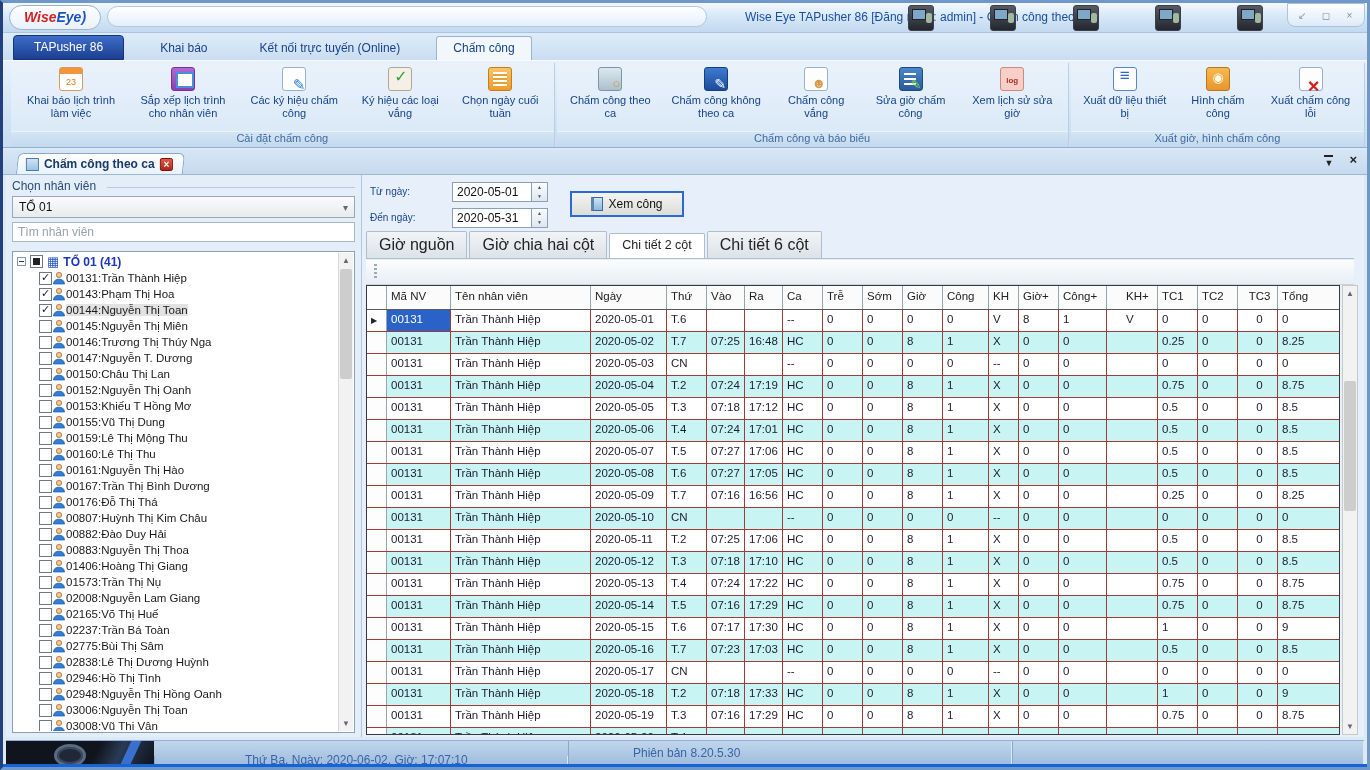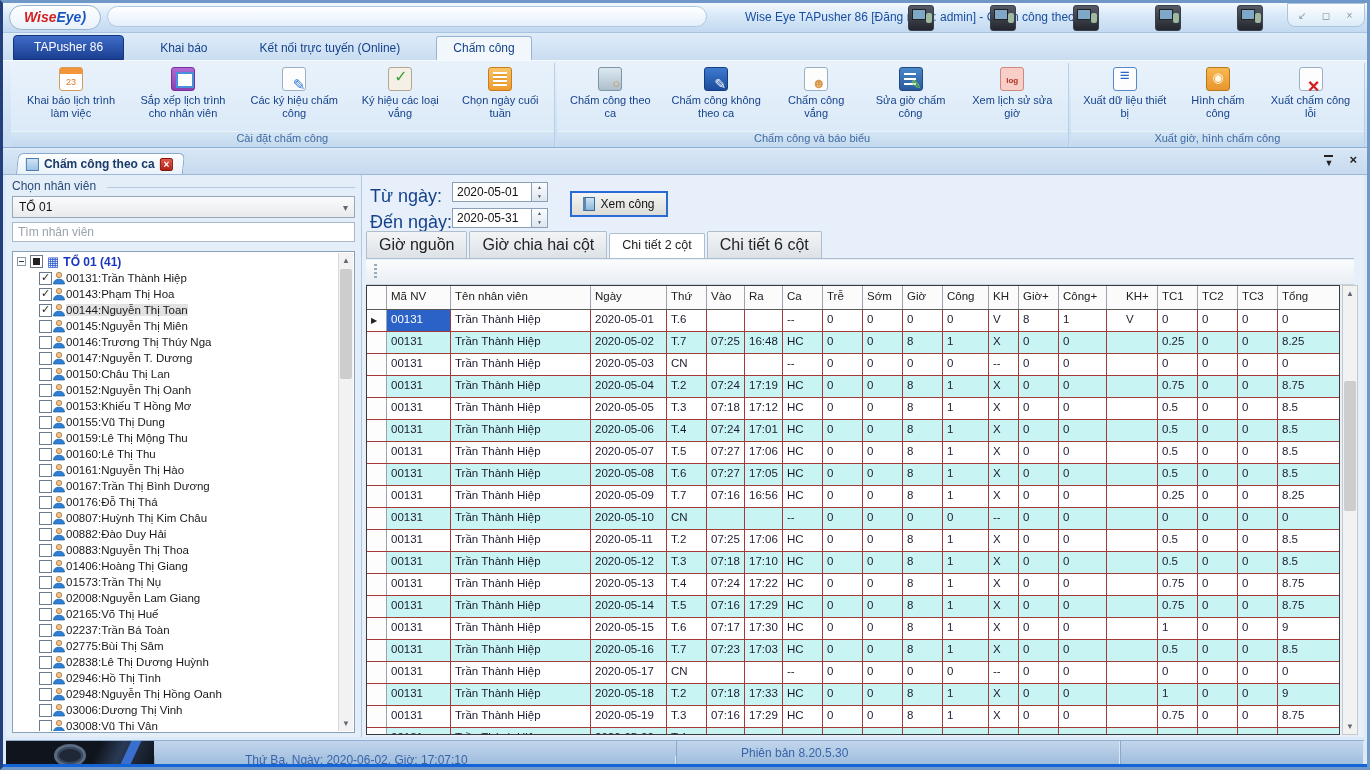--- a/index.html
+++ b/index.html
@@ -98,24 +98,24 @@
   .tree-item[data-state="checked"] .cb::after { content:"✓"; position:absolute; left:1px; top:-2px; font-size:11px; color:#222; font-weight:bold; }
   .tree-item .lbl[data-sel="true"] { background:#e2e2e2; }
   .tree-scroll { position:absolute; right:1px; top:1px; bottom:1px; width:15px; background:#f2f2f2; border-left:1px solid #d8d8d8; }
   .tree-scroll .up,.tree-scroll .dn { position:absolute; left:0; right:0; height:15px; color:#667; font-size:8px; text-align:center; line-height:15px; background:#f2f2f2; }
   .tree-scroll .dn { bottom:0; }
   .tree-scroll .thumb { position:absolute; left:1px; right:1px; top:16px; height:110px; background:#cdcdcd; border-radius:2px; }
 
   
   .mainpanel { flex:1; position:relative; background:#e7f0fa; }
   .daterow { position:absolute; left:8px; top:6px; }
-  .dlabel { position:absolute; color:#15428b; font-size:18px; white-space:nowrap; }
+  .dlabel { position:absolute; color:#15428b; font-size:10px; white-space:nowrap; }
   .dinput { position:absolute; left:82px; width:80px; height:20px; background:#fff; border:1px solid #8aa0b8; font-size:12px; color:#111; padding:2px 4px; }
   .spin { position:absolute; left:162px; width:16px; height:20px; border:1px solid #8aa0b8; border-left:none; background:linear-gradient(#fcfdfe,#dde6ee); font-size:5px; color:#456; text-align:center; line-height:9px; }
-  .viewbtn { position:absolute; left:200px; top:10px; width:98px; height:26px; border:2px solid #2a6ad4; background:linear-gradient(#f4f4f2,#dcdcd8); display:flex; align-items:center; justify-content:center; gap:5px; font-size:12px; color:#111; }
+  .viewbtn { position:absolute; left:200px; top:10px; width:114px; height:26px; border:2px solid #2a6ad4; background:linear-gradient(#f4f4f2,#dcdcd8); display:flex; align-items:center; justify-content:center; gap:5px; font-size:12px; color:#111; }
   .nb-ic { width:12px; height:14px; background:linear-gradient(#cfe4f4,#8cb8dc); border:1px solid #3a6a9a; border-left:3px solid #5a86b0; }
 
   .viewtabs { position:absolute; left:4px; top:60px; right:10px; height:24px; display:flex; align-items:flex-end; gap:2px; border-bottom:1px solid #aebecd; }
   .vtab { padding:4px 12px 4px; font-size:16px; color:#222; background:linear-gradient(#f2f4f6,#dde2e8); border:1px solid #aebecd; border-bottom:none; border-radius:2px 2px 0 0; }
   .vtab[data-active="true"] { background:#fff; padding-bottom:6px; font-size:12.5px; }
 
   .gridtoolbar { position:absolute; left:4px; top:85px; right:10px; height:25px; background:linear-gradient(#fbfcfd,#e8eef4); border-bottom:1px solid #c8d4e0; display:flex; align-items:center; padding-left:8px; }
   .gridtoolbar::before { content:""; width:3px; height:16px; margin-right:6px; background:repeating-linear-gradient(#9ab 0 2px,transparent 2px 4px); }
   .tbtn { display:flex; align-items:center; gap:4px; padding:2px 6px; font-size:11.5px; color:#111;margin-top:46px; }
   .tbtn[data-drop="true"]::after { content:"▾"; font-size:9px; color:#345; margin-left:3px; }
@@ -148,34 +148,34 @@
   .gr > div:nth-of-type(9){width:40px;flex:0 0 40px;}
   .gr > div:nth-of-type(10){width:40px;flex:0 0 40px;}
   .gr > div:nth-of-type(11){width:40px;flex:0 0 40px;}
   .gr > div:nth-of-type(12){width:46px;flex:0 0 46px;}
   .gr > div:nth-of-type(13){width:30px;flex:0 0 30px;}
   .gr > div:nth-of-type(14){width:40px;flex:0 0 40px;}
   .gr > div:nth-of-type(15){width:48px;flex:0 0 48px;}
   .gr > div:nth-of-type(16){width:36px;flex:0 0 36px;margin-left:15px;}
   .gr > div:nth-of-type(17){width:40px;flex:0 0 40px;}
   .gr > div:nth-of-type(18){width:40px;flex:0 0 40px;}
-  .gr > div:nth-of-type(19){width:40px;flex:0 0 40px;}
+  .gr > div:nth-of-type(19){width:40px;flex:0 0 40px;text-align:center;}
   .gr > div:nth-of-type(20){flex:1;border-right:none;}
   .grid-vscroll { position:absolute; right:6px; top:110px; bottom:2px; width:16px; background:#f2f2f2; border:1px solid #c8c8c8; }
   .grid-vscroll .up,.grid-vscroll .dn { position:absolute; left:0; right:0; height:15px; color:#667; font-size:8px; text-align:center; line-height:15px; }
   .grid-vscroll .dn { bottom:0; }
   .grid-vscroll .thumb { position:absolute; left:1px; right:1px; top:95px; height:130px; background:#cdcdcd; border-radius:2px; }
 
   
   .statusbar { position:absolute; left:3px; right:3px; bottom:3px; height:24px; background:linear-gradient(#c2d6ec,#9fbddd); border-top:1px solid #8fafd4; display:flex; align-items:stretch; }
   .fp { width:148px; background:linear-gradient(115deg,#10141c 60%,#2a3a55 75%,#10141c); position:relative; }
   .fp::after { content:""; position:absolute; left:48px; top:3px; width:26px; height:17px; border:3px solid #5a6a80; border-radius:50%; background:#202838; box-shadow:inset 0 0 0 2px #38485e; }
   .fp::before { content:""; position:absolute; right:18px; top:0; bottom:0; width:10px; background:#3a6fd0; transform:skewX(-25deg); }
   .sseg { border-left:1px solid #88a8cc; border-right:1px solid #d8e8f6; display:flex; align-items:center; padding:0 10px; color:#3a64a8; font-size:12px; }
-  .sseg.s1 { width:522px; padding-left:90px;margin-top:15px; }
+  .sseg.s1 { width:414px; padding-left:90px;margin-top:15px; }
   .sseg.s2 { width:444px; padding-left:64px; }
   .bottomline { position:absolute; left:0; right:0; bottom:0; height:3px; background:#1464d8; }
 </style>
 </head>
 <body>
 
 <div class="window" data-name="app-window">
 
   <div class="titlebar" data-name="title-bar">
     <div class="logo" data-name="wise-eye-logo"><span class="w" data-name="logo-wise-text">Wise</span><span class="e" data-name="logo-eye-text">Eye</span><span class="e" data-name="logo-swoosh">)</span></div>
@@ -566,21 +566,21 @@
                 </svg>
                 <span class="lbl" data-name="employee-label" data-sel="false">02948:Nguyễn Thị Hồng Oanh</span>
               </div>
 
               <div class="tree-item" data-name="tree-item-employee" data-state="unchecked">
                 <span class="cb" data-name="employee-checkbox"></span>
                 <svg width="14" height="14" viewBox="0 0 14 14" data-name="employee-icon">
                   <circle cx="7" cy="4" r="2.7" fill="#f0c090" stroke="#a06a30" stroke-width="0.7"></circle>
                   <path d="M1.5 13c0-3.2 2.2-4.8 5.5-4.8s5.5 1.6 5.5 4.8z" fill="#2f7fd4" stroke="#1a5ca8" stroke-width="0.7"></path>
                 </svg>
-                <span class="lbl" data-name="employee-label" data-sel="false">03006:Dương Thị Vinh</span>
+                <span class="lbl" data-name="employee-label" data-sel="false">03006:Nguyễn Thị Toan</span>
               </div>
 
               <div class="tree-item" data-name="tree-item-employee" data-state="unchecked">
                 <span class="cb" data-name="employee-checkbox"></span>
                 <svg width="14" height="14" viewBox="0 0 14 14" data-name="employee-icon">
                   <circle cx="7" cy="4" r="2.7" fill="#f0c090" stroke="#a06a30" stroke-width="0.7"></circle>
                   <path d="M1.5 13c0-3.2 2.2-4.8 5.5-4.8s5.5 1.6 5.5 4.8z" fill="#2f7fd4" stroke="#1a5ca8" stroke-width="0.7"></path>
                 </svg>
                 <span class="lbl" data-name="employee-label" data-sel="false">03008:Vũ Thị Vân</span>
               </div>

